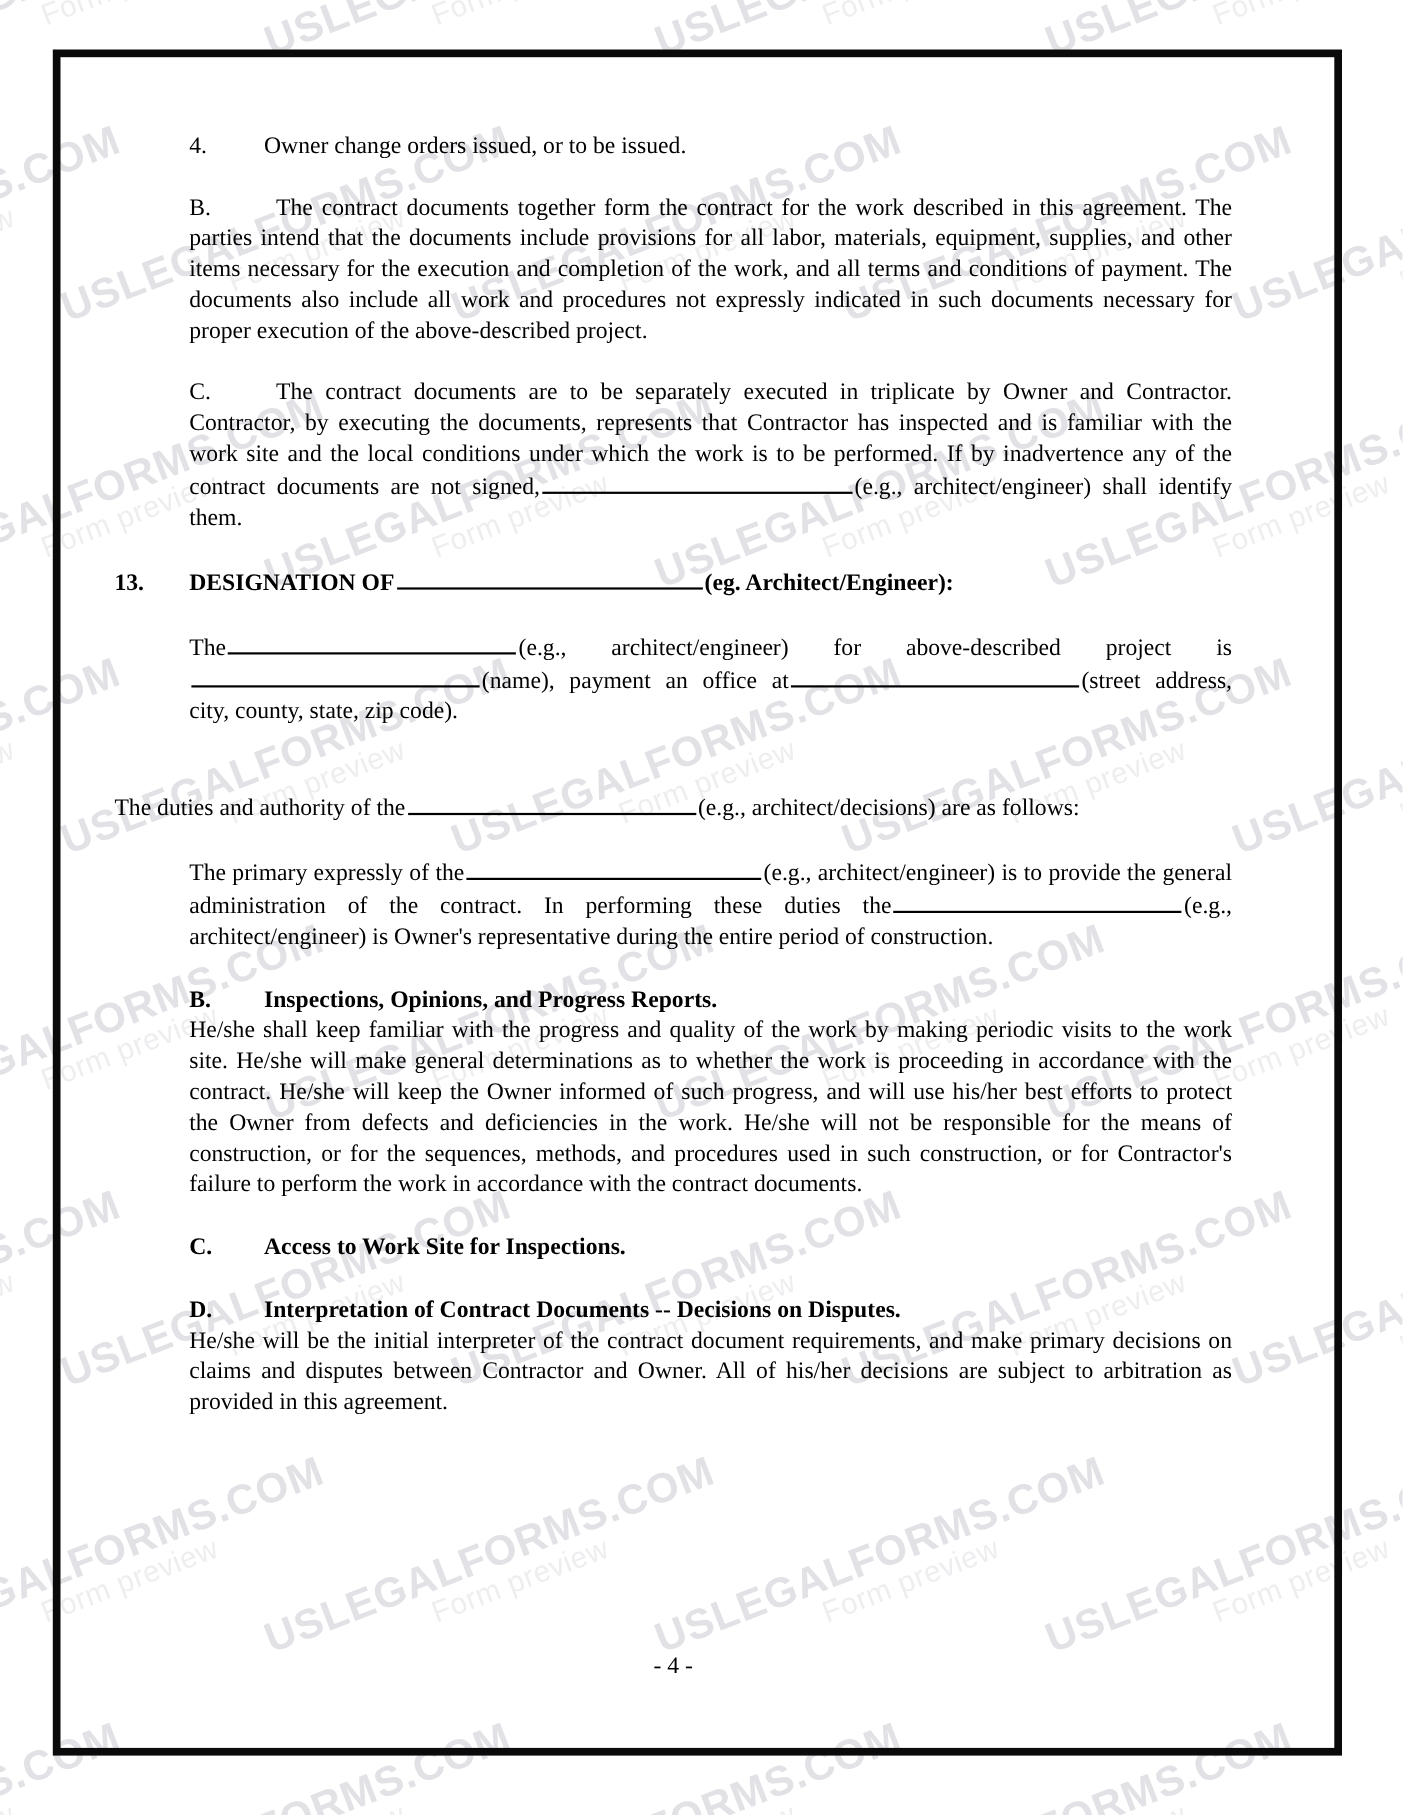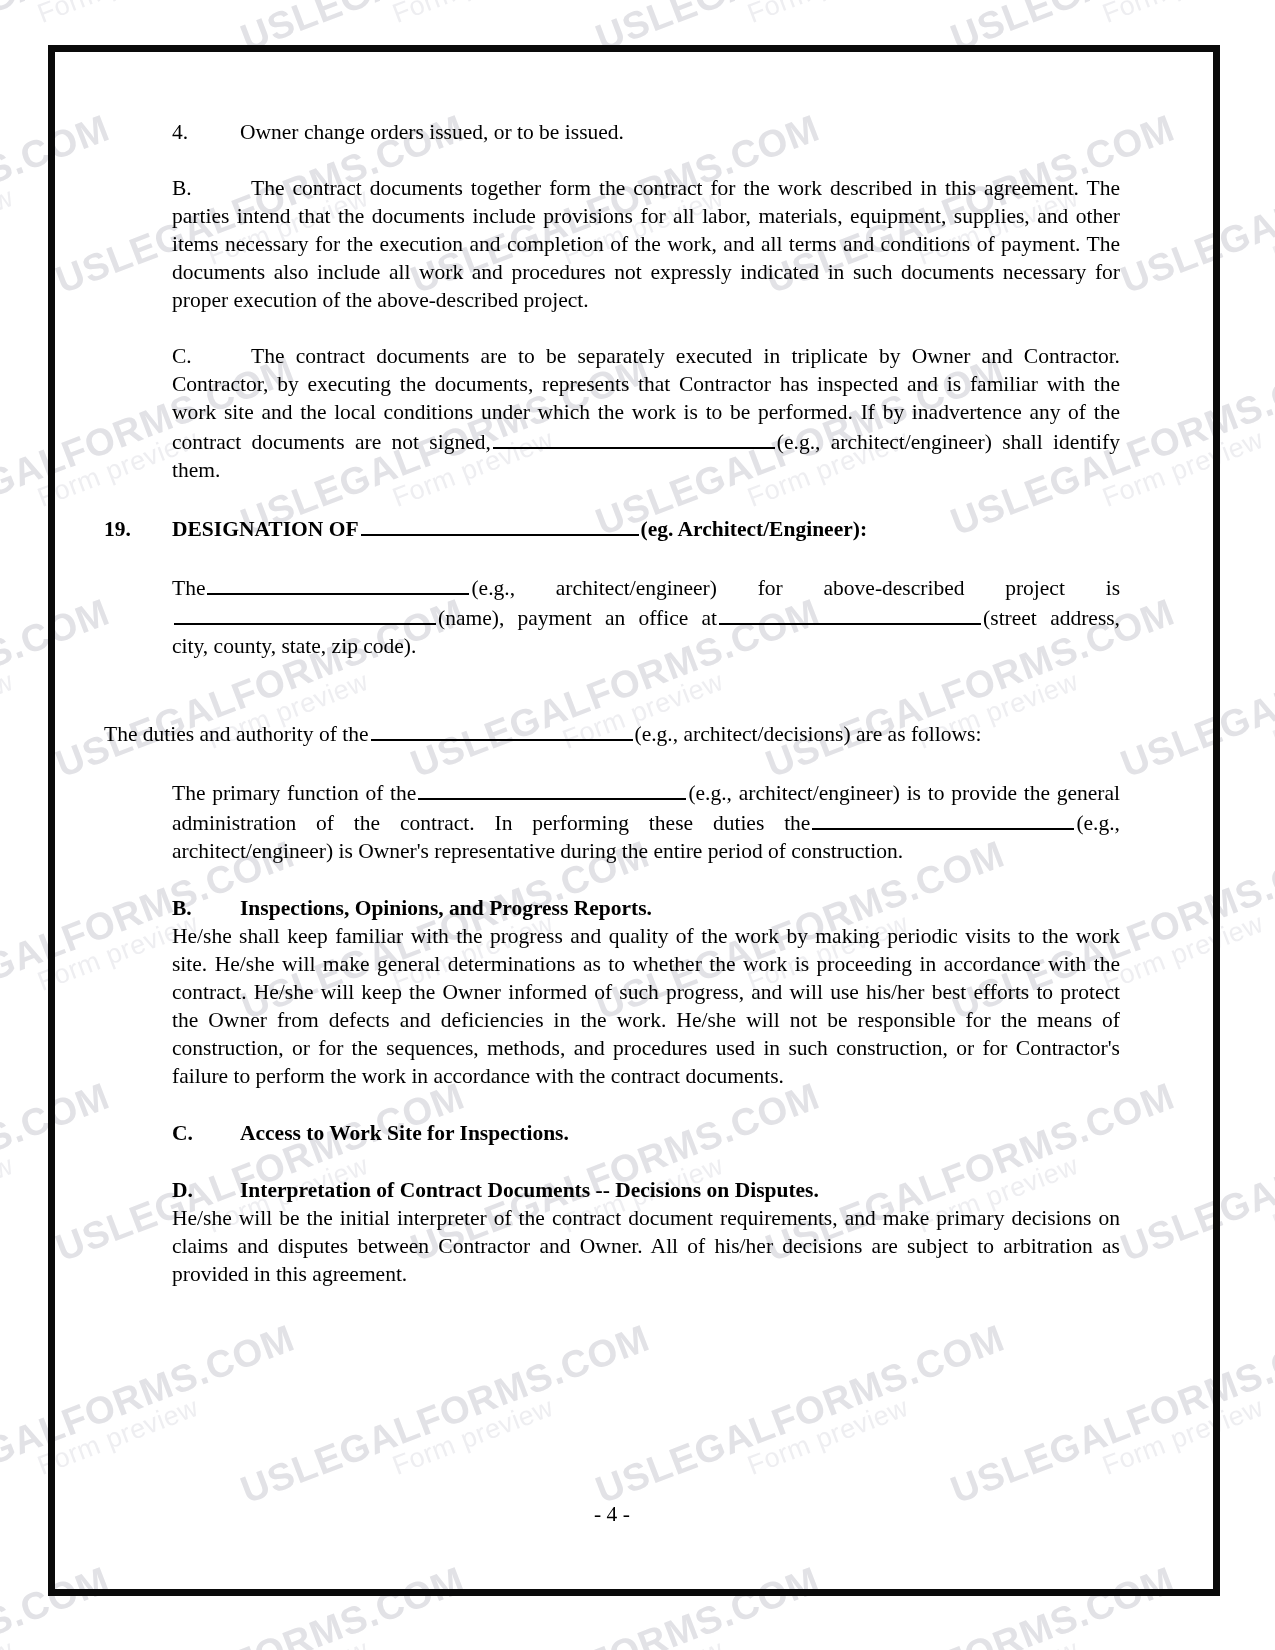--- a/index.html
+++ b/index.html
@@ -321,36 +321,36 @@
     <div class="spacer-sm"></div>
 
     <p class="indent-block"><span class="para-letter">B.</span><span>The contract documents together form the contract for the work described in this agreement. The parties intend that the documents include provisions for all labor, materials, equipment, supplies, and other items necessary for the execution and completion of the work, and all terms and conditions of payment. The documents also include all work and procedures not expressly indicated in such documents necessary for proper execution of the above-described project.</span></p>
 
     <div class="spacer-sm"></div>
 
     <p class="indent-block"><span class="para-letter">C.</span><span>The contract documents are to be separately executed in triplicate by Owner and Contractor. Contractor, by executing the documents, represents that Contractor has inspected and is familiar with the work site and the local conditions under which the work is to be performed. If by inadvertence any of the contract documents are not signed,</span><span class="blank blank-long"></span><span>(e.g., architect/engineer) shall identify them.</span></p>
 
     <div class="spacer-md"></div>
 
-    <p class="section-head"><span class="sec-no">19.</span><span>DESIGNATION OF</span><span class="blank blank-mid"></span><span>(eg. Architect/Engineer):</span></p>
+    <p class="section-head"><span class="sec-no">13.</span><span>DESIGNATION OF</span><span class="blank blank-mid"></span><span>(eg. Architect/Engineer):</span></p>
 
     <div class="spacer-md"></div>
 
     <p class="indent-block"><span>The</span><span class="blank blank-short"></span><span>(e.g., architect/engineer) for above-described project is</span><span class="blank blank-short"></span><span>(name), payment an office at</span><span class="blank blank-short"></span><span>(street address, city, county, state, zip code).</span></p>
 
     <div class="spacer-md"></div>
 
 
     <div class="spacer-md"></div>
 
     <p class="flush"><span>The duties and authority of the</span><span class="blank blank-short"></span><span>(e.g., architect/decisions) are as follows:</span></p>
 
     <div class="spacer-md"></div>
 
-    <p class="indent-block"><span>The primary function of the</span><span class="blank blank-xs"></span><span>(e.g., architect/engineer) is to provide the general administration of the contract. In performing these duties the</span><span class="blank blank-short"></span><span>(e.g., architect/engineer) is Owner's representative during the entire period of construction.</span></p>
+    <p class="indent-block"><span>The primary expressly of the</span><span class="blank blank-xs"></span><span>(e.g., architect/engineer) is to provide the general administration of the contract. In performing these duties the</span><span class="blank blank-short"></span><span>(e.g., architect/engineer) is Owner's representative during the entire period of construction.</span></p>
 
     <div class="spacer-md"></div>
 
     <p class="sub-head"><span class="sub-letter">B.</span><span>Inspections, Opinions, and Progress Reports.</span></p>
     <p class="indent-block">He/she shall keep familiar with the progress and quality of the work by making periodic visits to the work site. He/she will make general determinations as to whether the work is proceeding in accordance with the contract. He/she will keep the Owner informed of such progress, and will use his/her best efforts to protect the Owner from defects and deficiencies in the work. He/she will not be responsible for the means of construction, or for the sequences, methods, and procedures used in such construction, or for Contractor's failure to perform the work in accordance with the contract documents.</p>
 
     <div class="spacer-md"></div>
 
     <p class="sub-head"><span class="sub-letter">C.</span><span>Access to Work Site for Inspections.</span></p>
 

